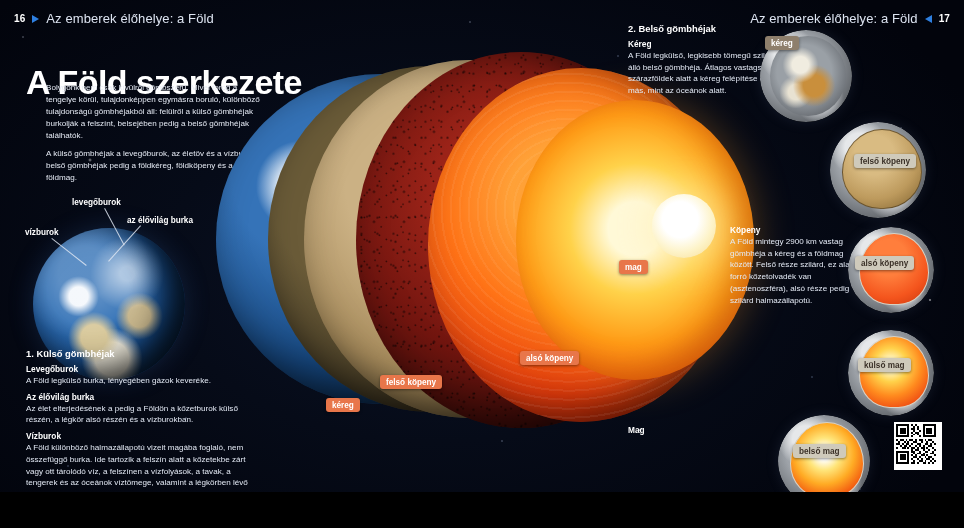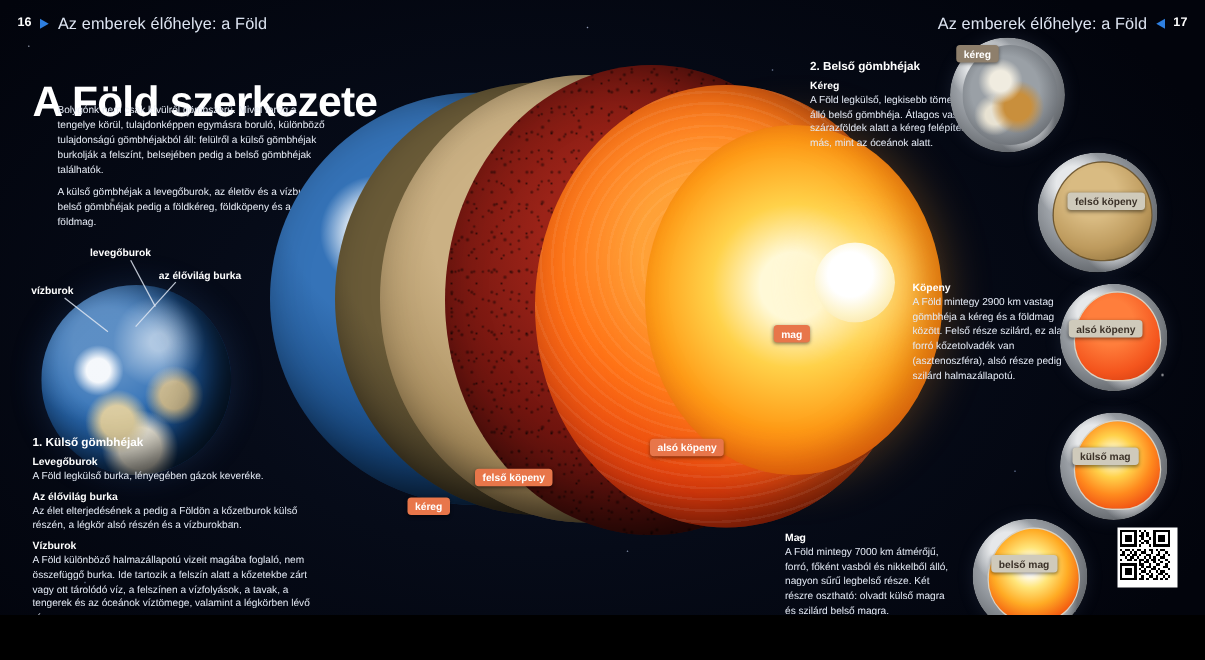--- a/index.html
+++ b/index.html
@@ -65,21 +65,21 @@
   .body{font-size:8.1px;line-height:1.47;color:#e6ebf5;font-weight:400;}
   #intro{position:absolute;left:26px;top:82px;width:218px;margin-left:20px;}
   #intro p{margin:0 0 7px 0;}
   #intro p:last-child{margin-bottom:0;}
 
   .sect{position:absolute;width:228px;}
   .sect h3{margin:0 0 4px 0;font-size:9.4px;font-weight:700;color:#fff;}
   .sect h4{margin:5px 0 1px 0;font-size:8.3px;font-weight:700;color:#fff;}
   .sect p{margin:0;font-size:8.1px;line-height:1.45;color:#e3e9f4;}
   #sect-outer{left:26px;top:348px;}
-  #sect-inner{left:628px;top:47px;width:196px;margin-left:20px;}
+  #sect-inner{left:628px;top:23px;width:196px;}
   #sect-mantle{left:730px;top:220px;width:128px;}
   #sect-core{left:628px;top:420px;width:132px;}
 
   
   .callout{position:absolute;font-size:8.2px;font-weight:700;color:#fff;white-space:nowrap;}
   .leader{position:absolute;height:1px;background:#dfe6f2;transform-origin:0 0;opacity:.85;}
 
   
   #earth-left{
     position:absolute;left:33px;top:228px;width:152px;height:152px;border-radius:50%;
@@ -228,21 +228,20 @@
     <p>A Föld legkülső, legkisebb tömegű szilárd, kőzetekből álló belső gömbhéja. Átlagos vastagsága 30 km. A szárazföldek alatt a kéreg felépítése és vastagsága más, mint az óceánok alatt.</p>
   </div>
 
   <div id="sect-mantle" class="sect">
     <h4>Köpeny</h4>
     <p>A Föld mintegy 2900 km vastag gömbhéja a kéreg és a földmag között. Felső része szilárd, ez alatt forró kőzetolvadék van (asztenoszféra), alsó része pedig szilárd halmazállapotú.</p>
   </div>
 
   <div id="sect-core" class="sect">
     <h4>Mag</h4>
-    <p>A Föld mintegy 7000 km átmérőjű, forró, főként vasból és nikkelből álló, nagyon sűrű legbelső része. Két részre osztható: olvadt külső magra és szilárd belső magra.</p>
   </div>
 
   <div id="sect-outer" class="sect">
     <h3>1. Külső gömbhéjak</h3>
 
     <h4>Levegőburok</h4>
     <p>A Föld legkülső burka, lényegében gázok keveréke.</p>
 
     <h4>Az élővilág burka</h4>
     <p>Az élet elterjedésének a pedig a Földön a kőzetburok külső részén, a légkör alsó részén és a vízburokban.</p>

